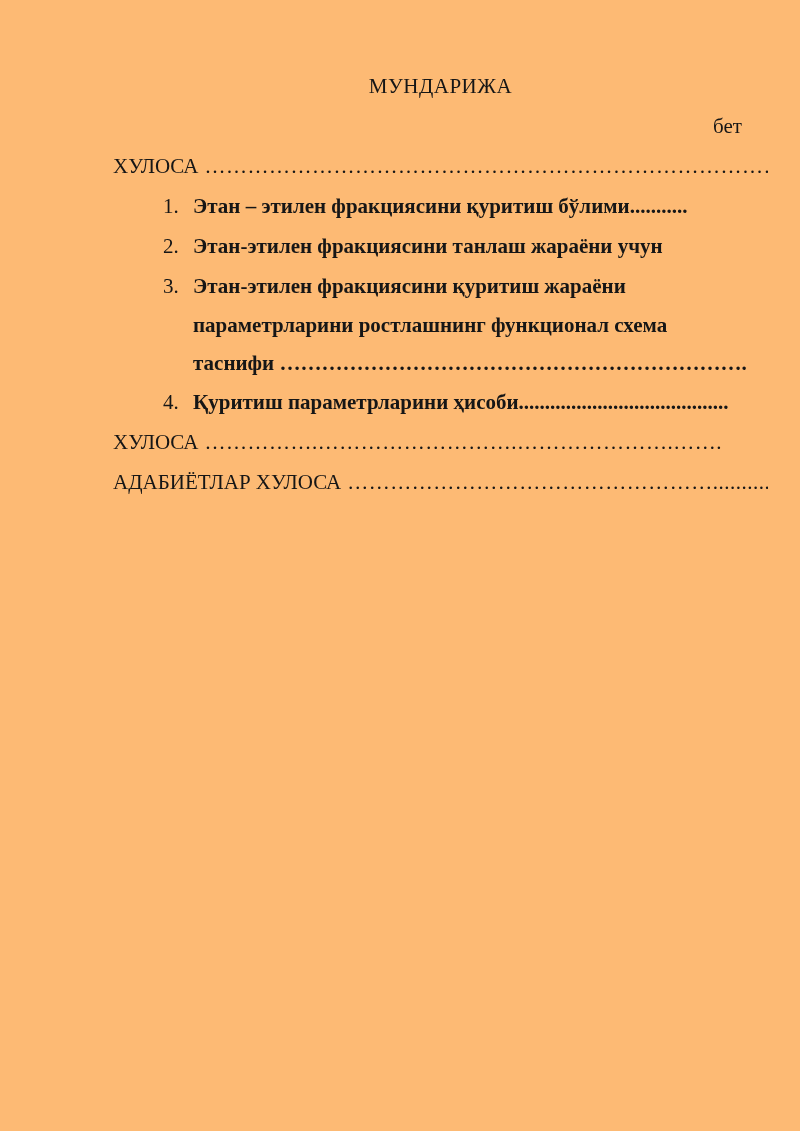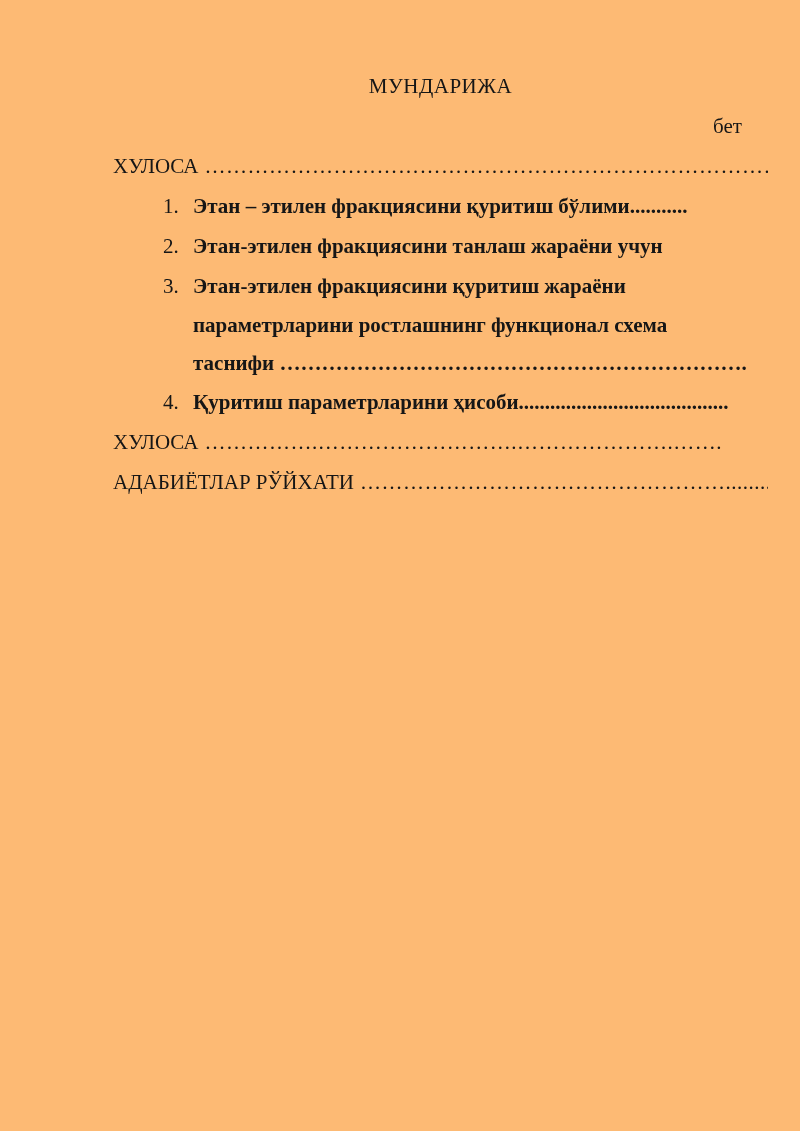--- a/index.html
+++ b/index.html
@@ -94,16 +94,16 @@
 
     <div class="toc-item">
       <span class="toc-num">4.</span>
       <div class="toc-text">
         <div class="line">Қуритиш параметрларини ҳисоби........................................</div>
       </div>
     </div>
 
     <div class="line"><span>ХУЛОСА</span><span class="leader">…………….……………………….………………….…….</span></div>
 
-    <div class="line"><span>АДАБИЁТЛАР РЎЙХАТИ</span><span class="leader">……………………………………………............................</span></div>
+    <div class="line"><span>АДАБИЁТЛАР ХУЛОСА</span><span class="leader">……………………………………………............................</span></div>
 
   </div>
 </div>
 
 </body></html>

